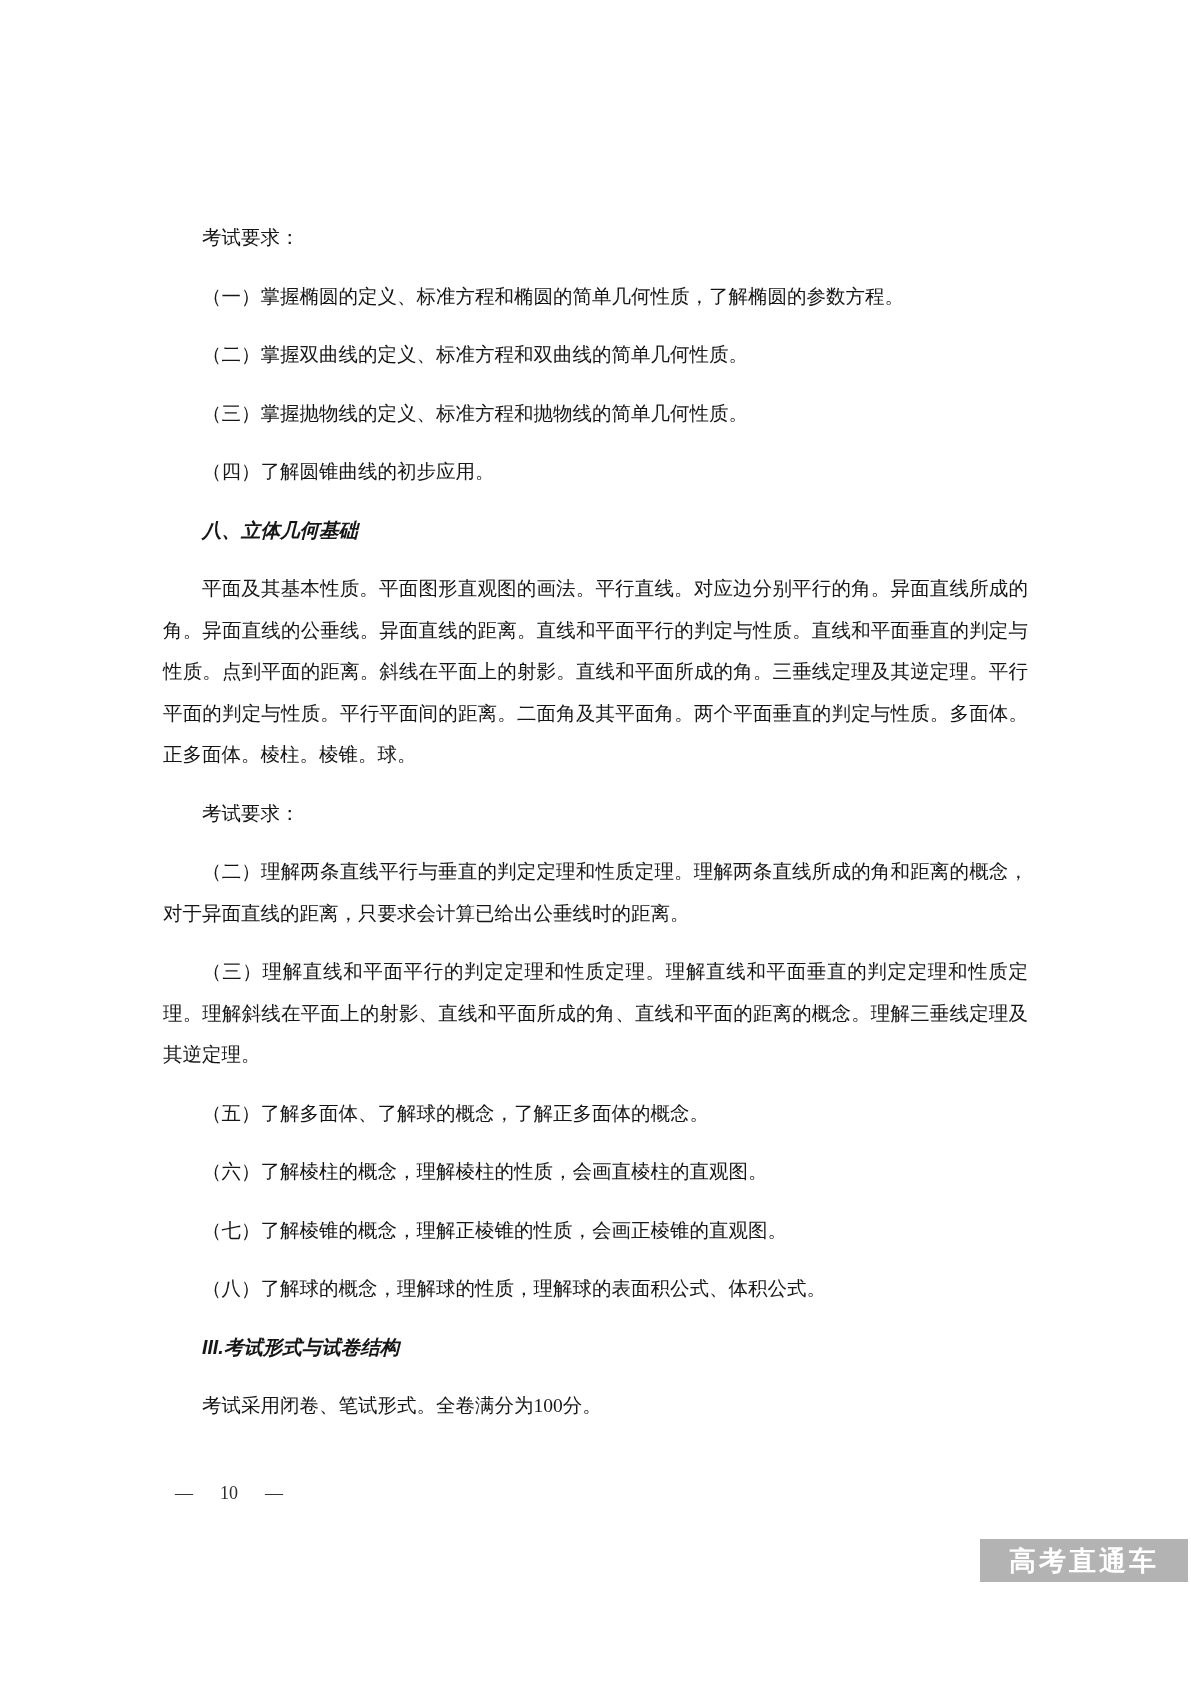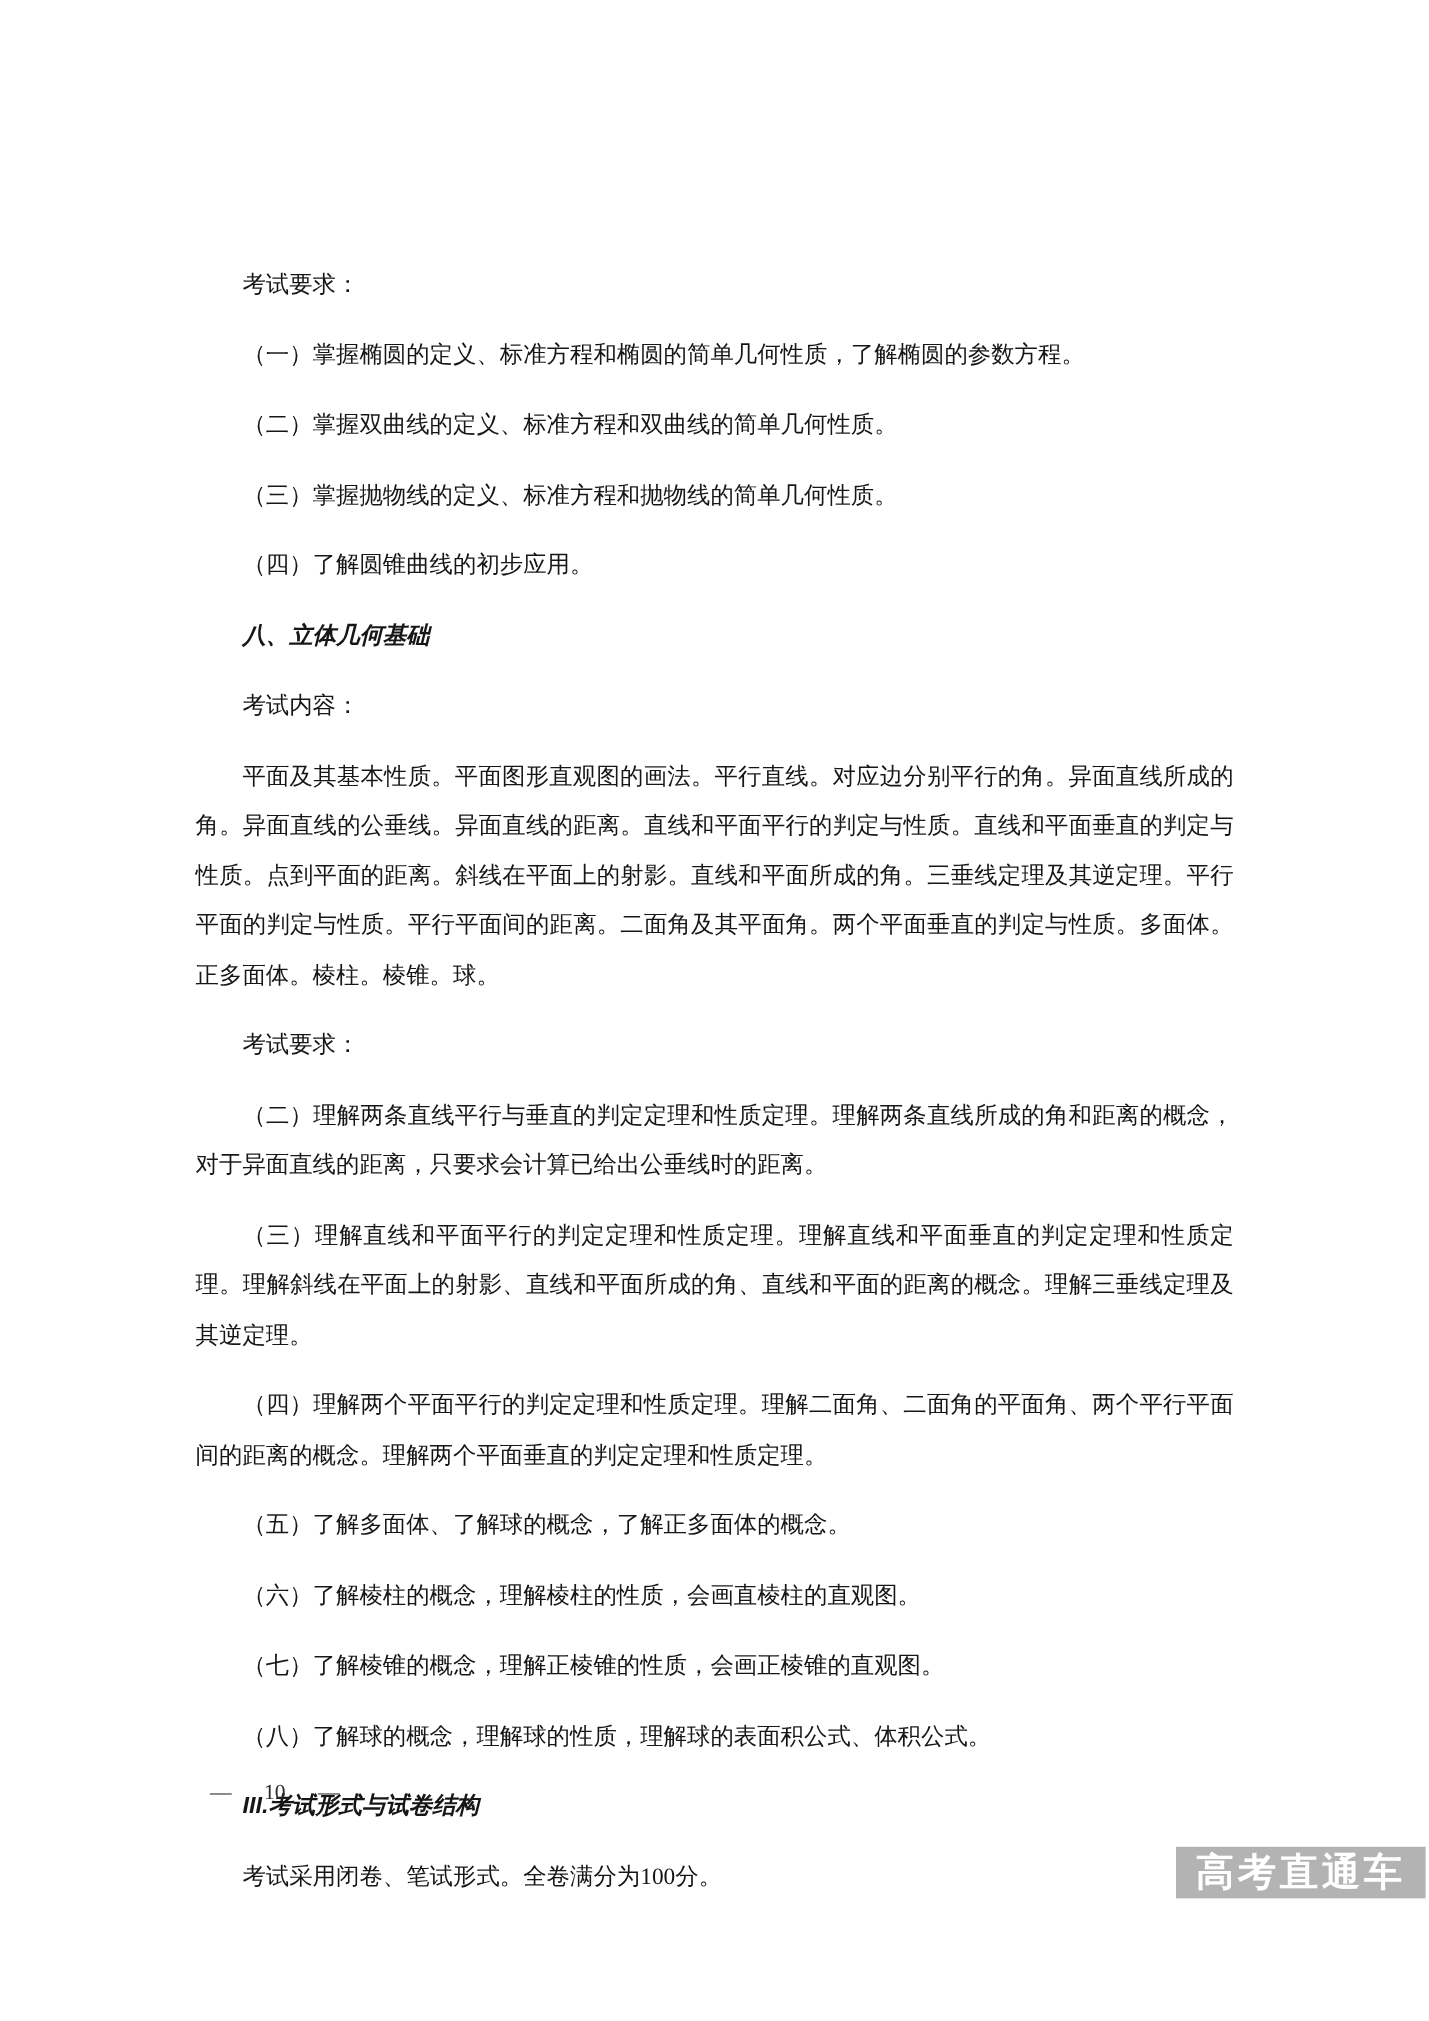--- a/index.html
+++ b/index.html
@@ -48,45 +48,43 @@
   .watermark {
     position: absolute;
     right: 3px;
     top: 1539px;
     width: 208px;
     height: 43px;
     background: #b3b3b3;
     color: #ffffff;
     font-family: "Liberation Sans", "DejaVu Sans", sans-serif;
     font-weight: bold;
-    font-size: 32px;
+    font-size: 27px;
     letter-spacing: 3px;
     display: flex;
     align-items: center;
     justify-content: center;
   }
 </style>
 </head>
 <body>
 
 <div class="page">
 
   <div class="content">
       <p class="para">考试要求：</p>
       <p class="para">（一）掌握椭圆的定义、标准方程和椭圆的简单几何性质，了解椭圆的参数方程。</p>
       <p class="para">（二）掌握双曲线的定义、标准方程和双曲线的简单几何性质。</p>
       <p class="para">（三）掌握抛物线的定义、标准方程和抛物线的简单几何性质。</p>
       <p class="para">（四）了解圆锥曲线的初步应用。</p>
       <p class="para heading">八、立体几何基础</p>
-      <p class="para">考试内容：</p>
       <p class="para">平面及其基本性质。平面图形直观图的画法。平行直线。对应边分别平行的角。异面直线所成的角。异面直线的公垂线。异面直线的距离。直线和平面平行的判定与性质。直线和平面垂直的判定与性质。点到平面的距离。斜线在平面上的射影。直线和平面所成的角。三垂线定理及其逆定理。平行平面的判定与性质。平行平面间的距离。二面角及其平面角。两个平面垂直的判定与性质。多面体。正多面体。棱柱。棱锥。球。</p>
       <p class="para">考试要求：</p>
       <p class="para">（二）理解两条直线平行与垂直的判定定理和性质定理。理解两条直线所成的角和距离的概念，对于异面直线的距离，只要求会计算已给出公垂线时的距离。</p>
       <p class="para">（三）理解直线和平面平行的判定定理和性质定理。理解直线和平面垂直的判定定理和性质定理。理解斜线在平面上的射影、直线和平面所成的角、直线和平面的距离的概念。理解三垂线定理及其逆定理。</p>
-      <p class="para">（四）理解两个平面平行的判定定理和性质定理。理解二面角、二面角的平面角、两个平行平面间的距离的概念。理解两个平面垂直的判定定理和性质定理。</p>
       <p class="para">（五）了解多面体、了解球的概念，了解正多面体的概念。</p>
       <p class="para">（六）了解棱柱的概念，理解棱柱的性质，会画直棱柱的直观图。</p>
       <p class="para">（七）了解棱锥的概念，理解正棱锥的性质，会画正棱锥的直观图。</p>
       <p class="para">（八）了解球的概念，理解球的性质，理解球的表面积公式、体积公式。</p>
       <p class="para heading">III.考试形式与试卷结构</p>
       <p class="para">考试采用闭卷、笔试形式。全卷满分为100分。</p>
     </div>
 
   <div class="footer">
     <span class="dash-left">—</span><span>10</span><span class="dash-right">—</span>

